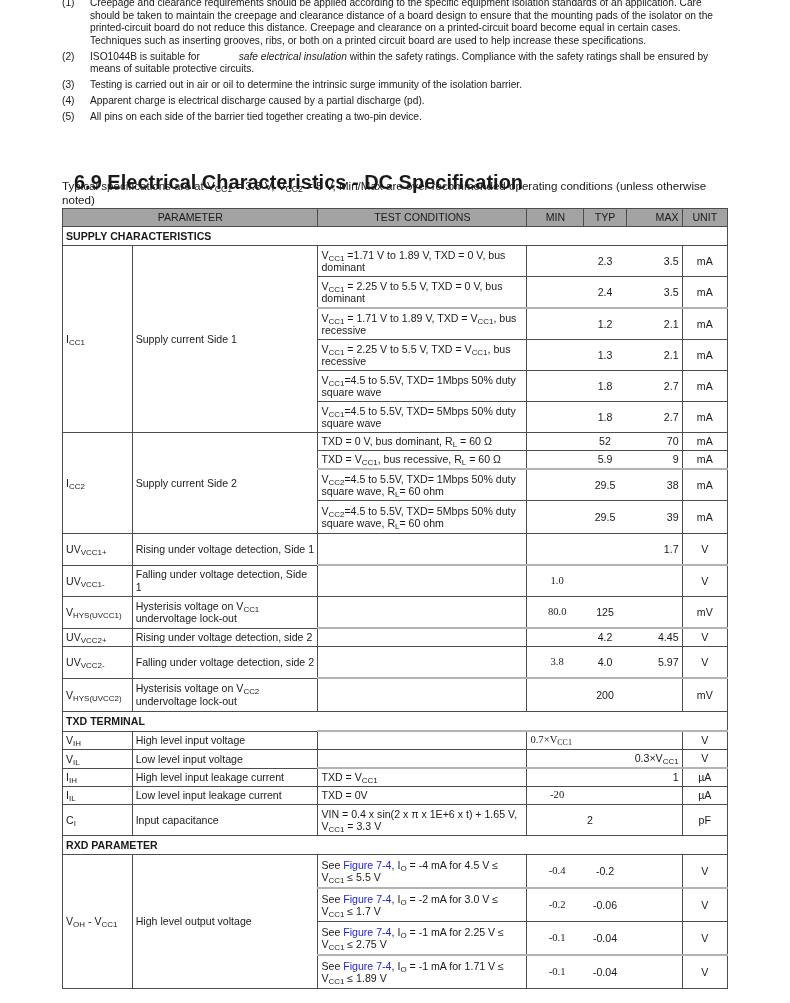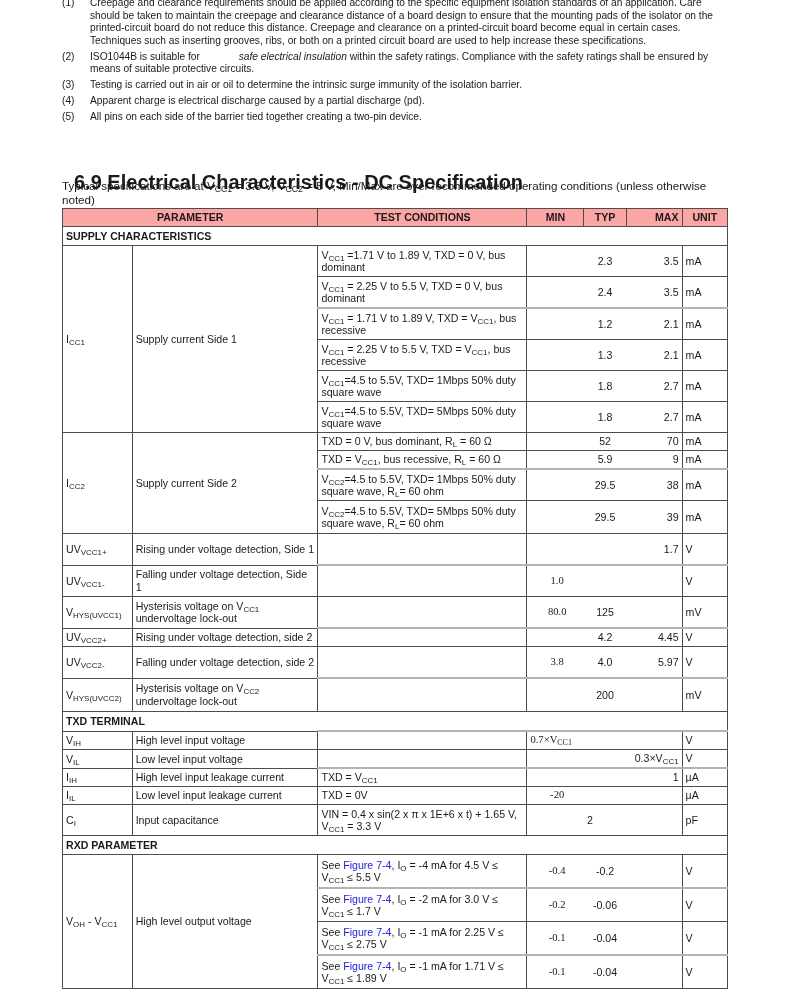--- a/index.html
+++ b/index.html
@@ -8,33 +8,33 @@
   .footnotes { position: absolute; left: 62px; top: -3px; width: 660px; font-size: 10.2px; line-height: 12.6px; }
   .fn { display: flex; margin-bottom: 3.3px; }
   .fn-num { width: 28px; flex: 0 0 28px; }
   .fn-text { flex: 1; }
   .fn-text em { font-style: italic; margin-left: 36px; }
   h2.section-title { position: absolute; left: 62px; top: 159px; margin: 12px; font-size: 20px; font-weight: bold; color: #1a1a1a; }
   .intro { position: absolute; left: 62px; top: 179px; width: 660px; font-size: 11.6px; line-height: 14.4px; }
   sub { font-size: 0.75em; vertical-align: -0.25em; line-height: 0; }
   table.spec { position: absolute; left: 62px; top: 208px; border-collapse: collapse; table-layout: fixed; width: 666px; font-size: 10.6px; line-height: 12.4px; }
   table.spec td, table.spec th { border: 1px solid #4d4d4d; padding: 0 3px; vertical-align: middle; overflow: hidden; }
-  table.spec th { background: #fca5a5; font-weight: bold; height: 17px; }
+  table.spec th { background: #a3a3a3; font-weight: normal; height: 17px; }
   .c-sym { width: 66px; }
   .c-par { width: 176px; }
   .c-cond { width: 198px; }
   .c-min { width: 54px; }
   .c-typ { width: 40px; }
   .c-max { width: 53px; }
   .c-unit { width: 43px; }
   tr.sect td { font-weight: bold; height: 18px; }
   td.num { text-align: right; }
   td.num.min { text-align: center; padding-right: 0; }
   td.num.typ { text-align: center; }
-  td.unit { text-align: left; }
+  td.unit { text-align: center; }
   
   td.min { border-right: none !important; font-family: Liberation Serif, serif; }
   td.typ { border-left: none !important; border-right: none !important; }
   td.max { border-left: none !important; }
   tr.lite td.cond, tr.lite td.min, tr.lite td.typ, tr.lite td.max, tr.lite td.unit { border-top: 2px solid #b3b3b3; }
   .link { color: #2222dd; }
   tr.h31 td { height: 30px; }
   tr.h18 td { height: 17px; }
   tr.h33 td { height: 32px; }
 </style>

